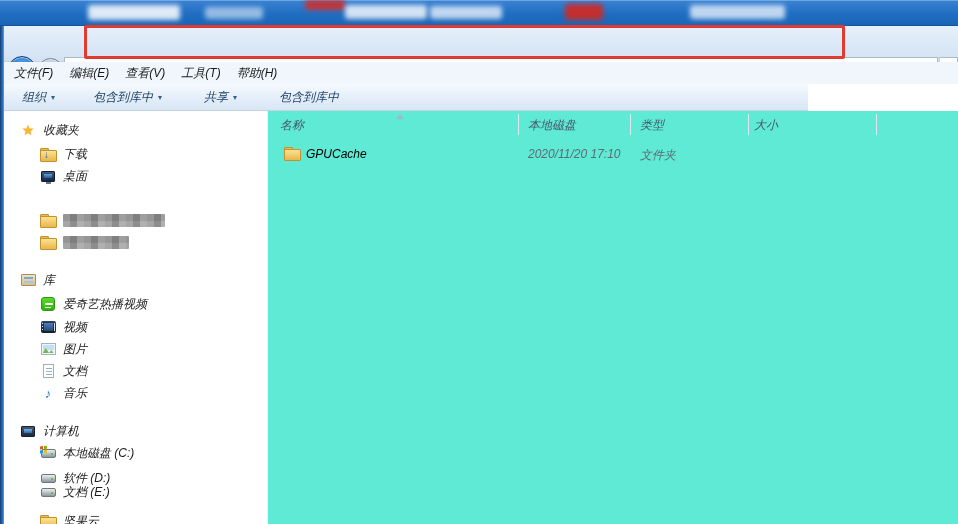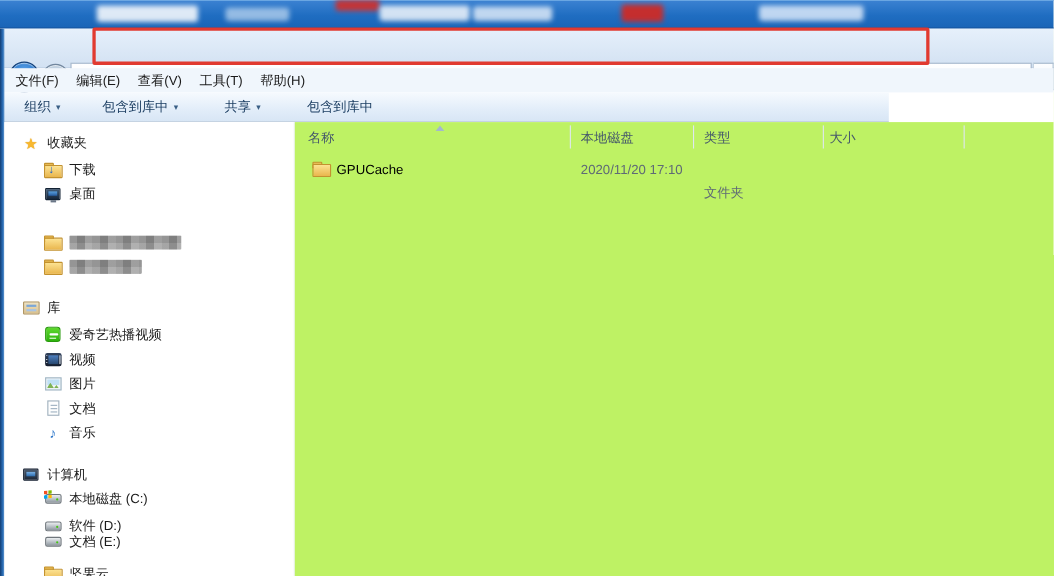--- a/index.html
+++ b/index.html
@@ -1,18 +1,18 @@
 <!DOCTYPE html>
 <html><head>
 <meta charset="utf-8">
 <style>
   * { margin:0; padding:0; box-sizing:border-box; }
   html,body { width:958px; height:524px; overflow:hidden; }
   body { font-family:"Liberation Sans","DejaVu Sans",sans-serif; font-size:12px; }
-  #screen { position:relative; width:958px; height:524px; background:#fff; overflow:hidden; }
+  #screen { position:relative; width:958px; height:524px; background:#fff; overflow:hidden;font-style:italic; }
 
   
   .titlebar { position:absolute; left:0; top:0; width:958px; height:26px;
     background:linear-gradient(#3c82d2,#1f6dc1 55%,#1a64b6);
     box-shadow:inset 0 1px 0 #6aa6e2, inset 0 -1px 0 #15509a; }
   .blob { position:absolute; border-radius:3px; filter:blur(2.5px); }
   .blob.w1 { left:88px;  top:5px; width:92px; height:15px; background:rgba(255,255,255,.85); }
   .blob.w2 { left:205px; top:7px; width:58px; height:12px; background:rgba(225,238,250,.6); }
   .blob.r1 { left:305px; top:0;   width:40px; height:10px; background:rgba(210,45,40,.9); }
   .blob.w3 { left:345px; top:5px; width:82px; height:14px; background:rgba(255,255,255,.8); }
@@ -117,34 +117,34 @@
   .ic-flag i:nth-child(1){ left:0; top:0; background:#f25022; }
   .ic-flag i:nth-child(2){ left:4px; top:0; background:#7fba00; }
   .ic-flag i:nth-child(3){ left:0; top:4px; background:#00a4ef; }
   .ic-flag i:nth-child(4){ left:4px; top:4px; background:#ffb900; }
   .censor { height:13px; border-radius:1px; filter:blur(.6px);
     background:repeating-linear-gradient(90deg,#c9c9c9 0 7px,#ababab 7px 14px,#d6d6d6 14px 21px),
                repeating-linear-gradient(#bdbdbd 0 7px,#d2d2d2 7px 13px); background-blend-mode:multiply; }
   .censor.c1 { width:102px; } .censor.c2 { width:66px; }
 
   
-  .main { position:absolute; left:268px; top:111px; width:690px; height:413px; background:#bef264; }
+  .main { position:absolute; left:268px; top:111px; width:690px; height:413px; background:#5eead4; }
   .colheaders { position:absolute; left:0; top:3px; width:690px; height:21px; }
   .colsep { position:absolute; top:0; width:1px; height:21px; background:#dfe7f1; }
   .colsep.s0{left:250px;} .colsep.s1{left:362px;} .colsep.s2{left:480px;} .colsep.s3{left:608px;}
   .coltext { position:absolute; top:3px; color:#44576b; cursor:default; }
   .coltext.c0{left:12px;} .coltext.c1{left:260px;} .coltext.c2{left:372px;} .coltext.c3{left:486px;}
   .sortasc { position:absolute; left:128px; top:0; width:0; height:0;
     border-left:4px solid transparent; border-right:4px solid transparent; border-bottom:5px solid #a4b8cd; }
   .filerow { position:absolute; left:0; top:32px; width:690px; height:22px; cursor:default; }
   .filerow .ic-folder { position:absolute; left:16px; top:4px; }
   .cell { position:absolute; top:4px; white-space:nowrap; }
   .cell.name { left:38px; color:#000; }
   .cell.date { left:260px; color:#5f6a76; }
-  .cell.type { left:372px; color:#5f6a76;margin-top:20px; }
+  .cell.type { left:372px; color:#5f6a76; }
   .cell.size { left:486px; color:#5f6a76; }
 </style>
 </head>
 <body>
 
 <div id="screen">
 
   <div class="titlebar">
     <div class="blob w1"></div>
     <div class="blob w2"></div>

